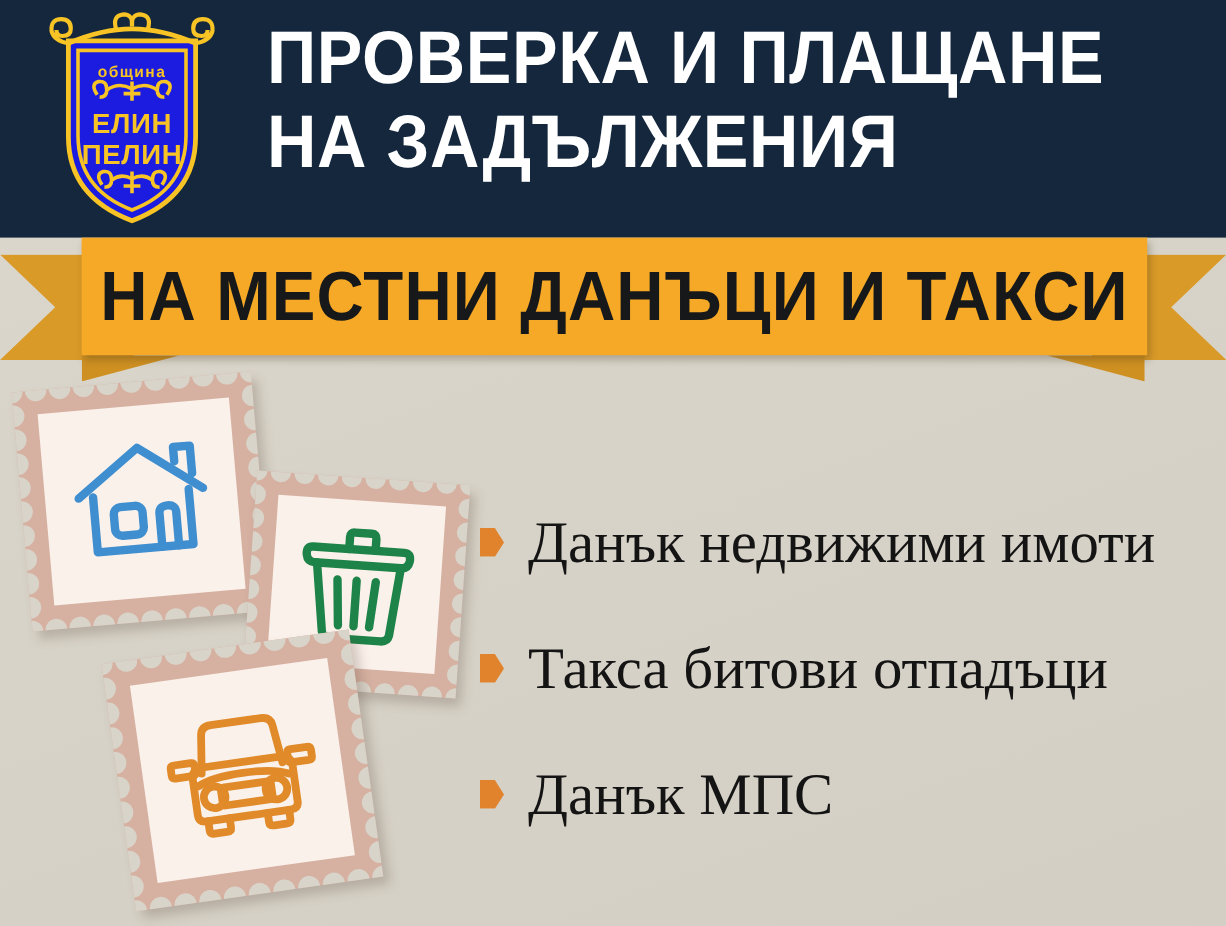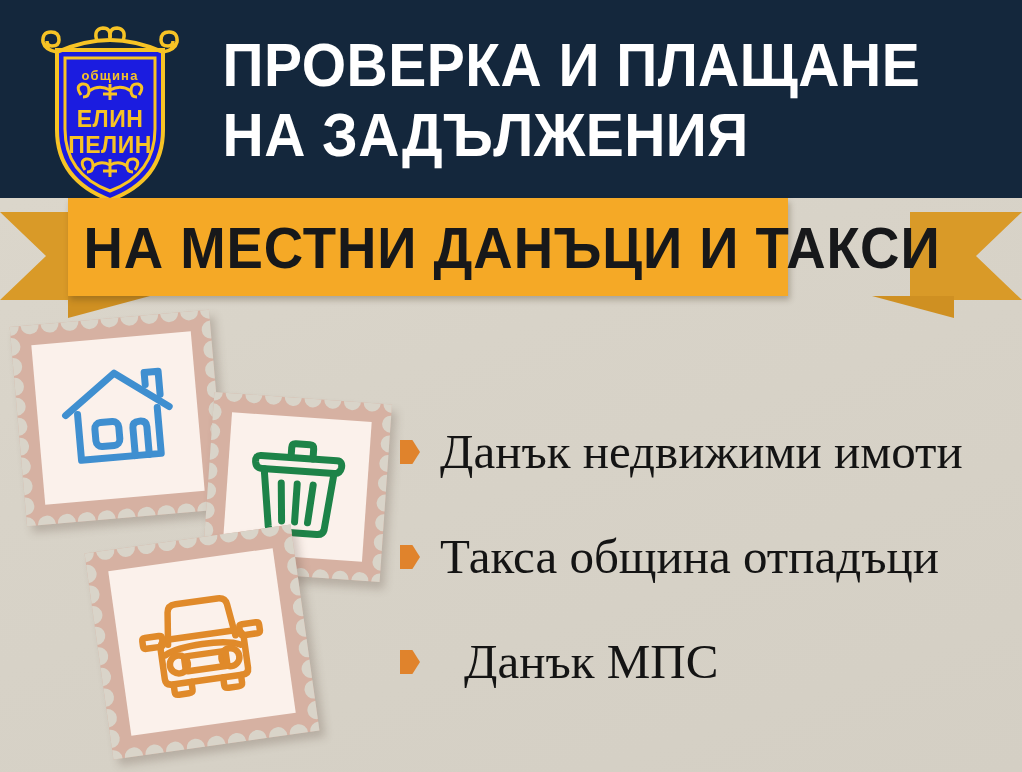--- a/index.html
+++ b/index.html
@@ -17,21 +17,21 @@
   }
 
   
   .header{
     position:absolute;left:0;top:0;width:1022px;height:198px;
     background:#14273c;
     z-index:5;
   }
   .header-inner{
     position:absolute;left:0;top:0;width:1022px;height:204px;
-    display:flex;align-items:center;margin-top:16px;
+    display:flex;align-items:center;
   }
   .logo-wrap{
     position:absolute;left:35px;top:8px;width:150px;height:182px;
   }
   .title-block{
     position:absolute;left:190px;top:14px;width:812px;
   }
   .title-line{
     color:#ffffff;
     font-family:"Liberation Sans", sans-serif;
@@ -63,21 +63,21 @@
     position:absolute;left:68px;top:98px;width:82px;height:22px;
     background:#cf9022;
     clip-path:polygon(0 0, 100% 0, 0 100%);
   }
   .ribbon-fold-r{
     position:absolute;right:68px;top:98px;width:82px;height:22px;
     background:#cf9022;
     clip-path:polygon(0 0, 100% 0, 100% 100%);
   }
   .ribbon-band{
-    position:absolute;left:68px;top:0px;width:720px;height:98px;
+    position:absolute;left:68px;top:0px;width:888px;height:98px;
     background:#f5a926;
     box-shadow:2px 4px 6px rgba(60,45,20,0.28);
   }
   .ribbon-text{
     position:absolute;left:0;top:0;width:888px;height:98px;
     display:flex;align-items:center;justify-content:center;
     color:#17181a;
     font-family:"Liberation Sans", sans-serif;
     font-weight:bold;
     font-size:58px;
@@ -114,21 +114,21 @@
 
   
   .bullets{
     position:absolute;left:400px;top:428px;width:610px;
   }
   .bullet-row{
     display:flex;align-items:center;
     height:48px;
     margin-bottom:57px;
   }
-  .bullet-row:last-child{margin-bottom:0;gap:24px;}
+  .bullet-row:last-child{margin-bottom:0;}
   .bullet-mark{
     width:20px;height:24px;
     flex:0 0 20px;
     background:#e0832c;
     clip-path:polygon(0 0, 62% 0, 100% 50%, 62% 100%, 0 100%);
     margin-right:20px;
   }
   .bullet-label{
     color:#141414;
     font-family:"Liberation Serif", serif;
@@ -381,21 +381,21 @@
 
   <div class="bullets">
 
     <div class="bullet-row">
       <span class="bullet-mark"></span>
       <span class="bullet-label">Данък недвижими имоти</span>
     </div>
 
     <div class="bullet-row">
       <span class="bullet-mark"></span>
-      <span class="bullet-label">Такса община отпадъци</span>
+      <span class="bullet-label">Такса битови отпадъци</span>
     </div>
 
     <div class="bullet-row">
       <span class="bullet-mark"></span>
       <span class="bullet-label">Данък МПС</span>
     </div>
 
   </div>
 
 </div>

